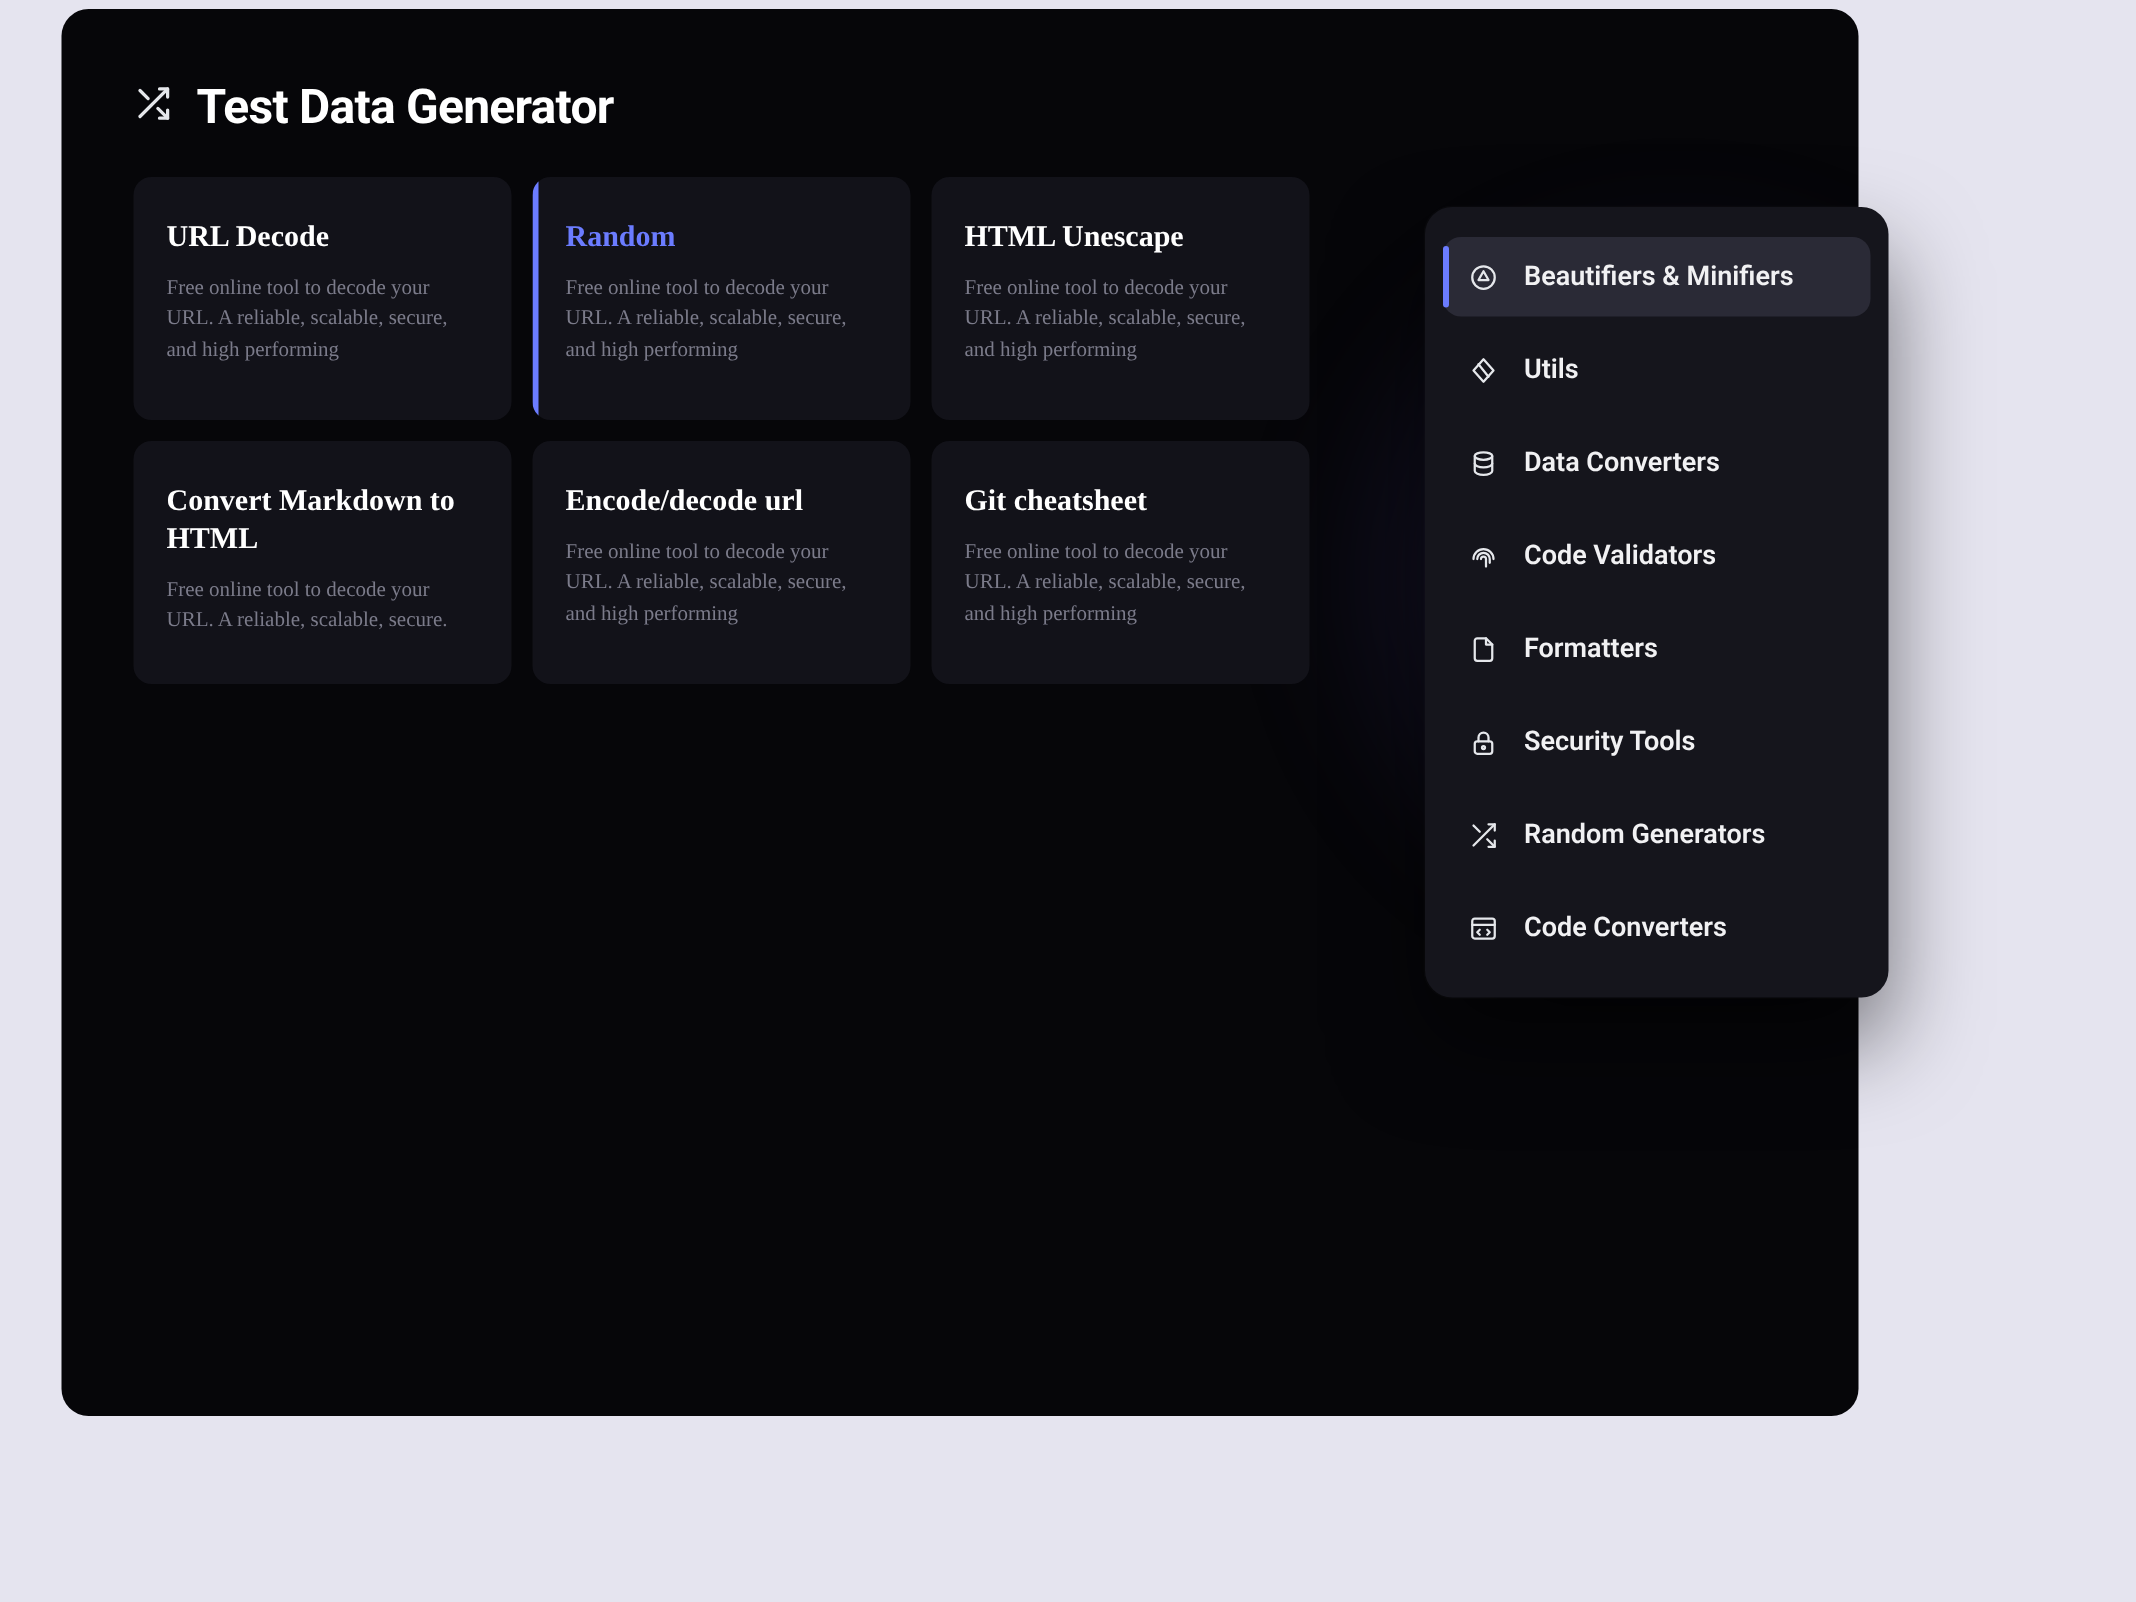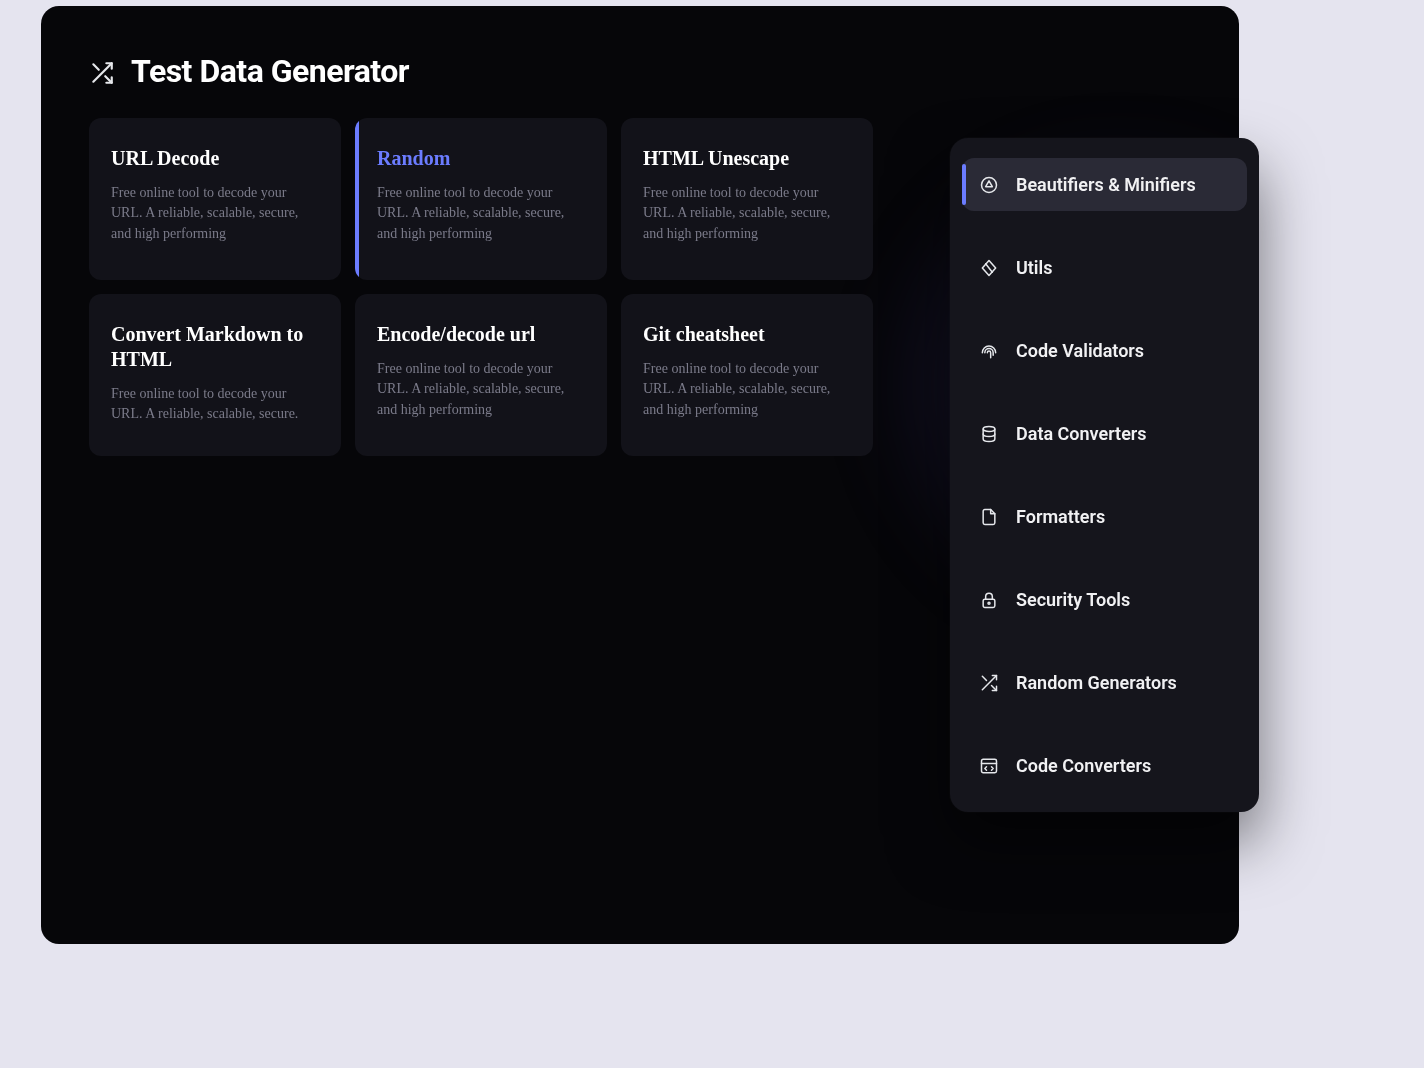--- a/index.html
+++ b/index.html
@@ -23,21 +23,21 @@
 .menu-btn svg{stroke:#9ca3af;}
 .logo { margin-right:12px; }
 .header-title { color:#d4d4d8; font-size:14px; font-weight:500; }
 
 .main { padding:46px 48px; position:relative; height:calc(100% - 64px); }
 .glow {
   position:absolute; right:-140px; top:120px; width:520px; height:520px;
   background:radial-gradient(circle,rgba(70,60,150,0.5) 0%,rgba(60,50,130,0.2) 40%,transparent 70%);
   filter:blur(30px); pointer-events:none;
 }
-.page-head { display:flex; align-items:flex-end; gap:16px; margin-bottom:28px; }
+.page-head { display:flex; align-items:center; gap:16px; margin-bottom:28px; }
 .page-head-icon svg{stroke:#e5e7eb;}
 .page-title { color:#fff; font-size:32px; font-weight:700; letter-spacing:-0.5px; }
 
 .cards { display:grid; grid-template-columns:repeat(3,252px); gap:14px; }
 .card {
   background:#121219; border-radius:12px; padding:28px 22px 24px;
   min-height:162px; cursor:pointer; position:relative; overflow:hidden;font-family:Liberation Serif, serif;
 }
 .card.active::before{
   content:""; position:absolute; left:0; top:0; bottom:0; width:4px;
@@ -47,21 +47,21 @@
 .card.active h3 { color:#6b7cff; }
 .card p { color:#7b7b8a; font-size:14px; line-height:1.45; }
 
 .side-panel {
   position:absolute; left:950px; top:138px; width:309px;
   background:#15151c; border-radius:18px; padding:20px 12px;
   box-shadow:0 30px 60px rgba(0,0,0,0.5),0 0 0 1px rgba(255,255,255,0.02);
 }
 .side-item {
   display:flex; align-items:center; gap:16px; padding:16px 16px;
-  border-radius:12px; cursor:pointer; position:relative; margin-bottom:30px;
+  border-radius:12px; cursor:pointer; position:relative; margin-bottom:9px;
 }
 .side-item:last-child{margin-bottom:0;}
 .side-item.active { background:#2a2a36; }
 .side-item.active::before{
   content:""; position:absolute; left:0; top:6px; bottom:6px; width:4px;
   background:#6b7cff; border-radius:4px;
 }
 .side-item .icon { width:22px; display:flex; justify-content:center; }
 .side-item .icon svg{stroke:#e5e7eb;fill:none;}
 .side-item .label { color:#f1f1f3; font-size:18px; font-weight:600; }
@@ -130,36 +130,36 @@
         <svg width="20" height="20" viewBox="0 0 24 24" stroke-width="1.8" stroke-linecap="round" stroke-linejoin="round">
           <path d="M12 3l8 9-8 9-8-9 8-9z"></path>
           <path d="M8 7l8 10"></path>
         </svg>
       </span>
       <span class="label">Utils</span>
     </div>
     <div class="side-item">
       <span class="icon">
         <svg width="20" height="20" viewBox="0 0 24 24" stroke-width="1.8" stroke-linecap="round" stroke-linejoin="round">
+          <ellipse cx="12" cy="6" rx="7" ry="3"></ellipse>
+          <path d="M5 6v6c0 1.7 3.1 3 7 3s7-1.3 7-3V6"></path>
+          <path d="M5 12v6c0 1.7 3.1 3 7 3s7-1.3 7-3v-6"></path>
+        </svg>
+      </span>
+      <span class="label">Data Converters</span>
+    </div>
+    <div class="side-item">
+      <span class="icon">
+        <svg width="20" height="20" viewBox="0 0 24 24" stroke-width="1.8" stroke-linecap="round" stroke-linejoin="round">
           <path d="M4 14a8 8 0 0 1 16 0"></path>
           <path d="M7 14a5 5 0 0 1 10 0v3"></path>
           <path d="M10 14a2 2 0 0 1 4 0v6"></path>
         </svg>
       </span>
       <span class="label">Code Validators</span>
-    </div>
-    <div class="side-item">
-      <span class="icon">
-        <svg width="20" height="20" viewBox="0 0 24 24" stroke-width="1.8" stroke-linecap="round" stroke-linejoin="round">
-          <ellipse cx="12" cy="6" rx="7" ry="3"></ellipse>
-          <path d="M5 6v6c0 1.7 3.1 3 7 3s7-1.3 7-3V6"></path>
-          <path d="M5 12v6c0 1.7 3.1 3 7 3s7-1.3 7-3v-6"></path>
-        </svg>
-      </span>
-      <span class="label">Data Converters</span>
     </div>
     <div class="side-item">
       <span class="icon">
         <svg width="20" height="20" viewBox="0 0 24 24" stroke-width="1.8" stroke-linecap="round" stroke-linejoin="round">
           <path d="M14 3H7a2 2 0 0 0-2 2v14a2 2 0 0 0 2 2h10a2 2 0 0 0 2-2V8l-5-5z"></path>
           <path d="M14 3v5h5"></path>
         </svg>
       </span>
       <span class="label">Formatters</span>
     </div>

